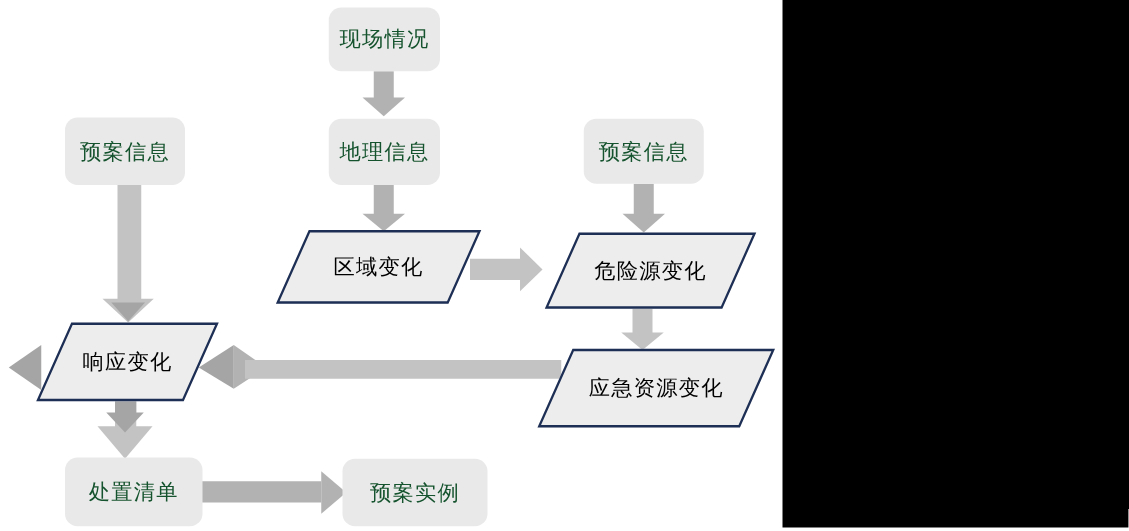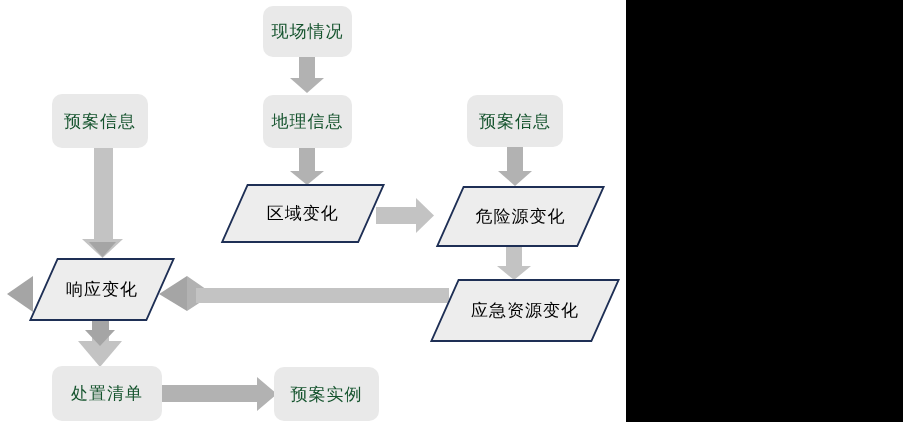--- a/index.html
+++ b/index.html
@@ -117,17 +117,17 @@
   </div>
 
   <div class="para node" style="left:458px; top:279px; width:162px; height:63px;">
     <span>应急资源变化</span>
   </div>
 
   <div class="rbox node" style="left:52px; top:366px; width:110px; height:55px;">
     <span>处置清单</span>
   </div>
 
-  <div class="rbox node" style="left:274px; top:367px; width:105px; height:54px;">
+  <div class="rbox node" style="left:274px; top:367px; width:116px; height:54px;">
     <span>预案实例</span>
   </div>
 
 </div>
 
 </body></html>

